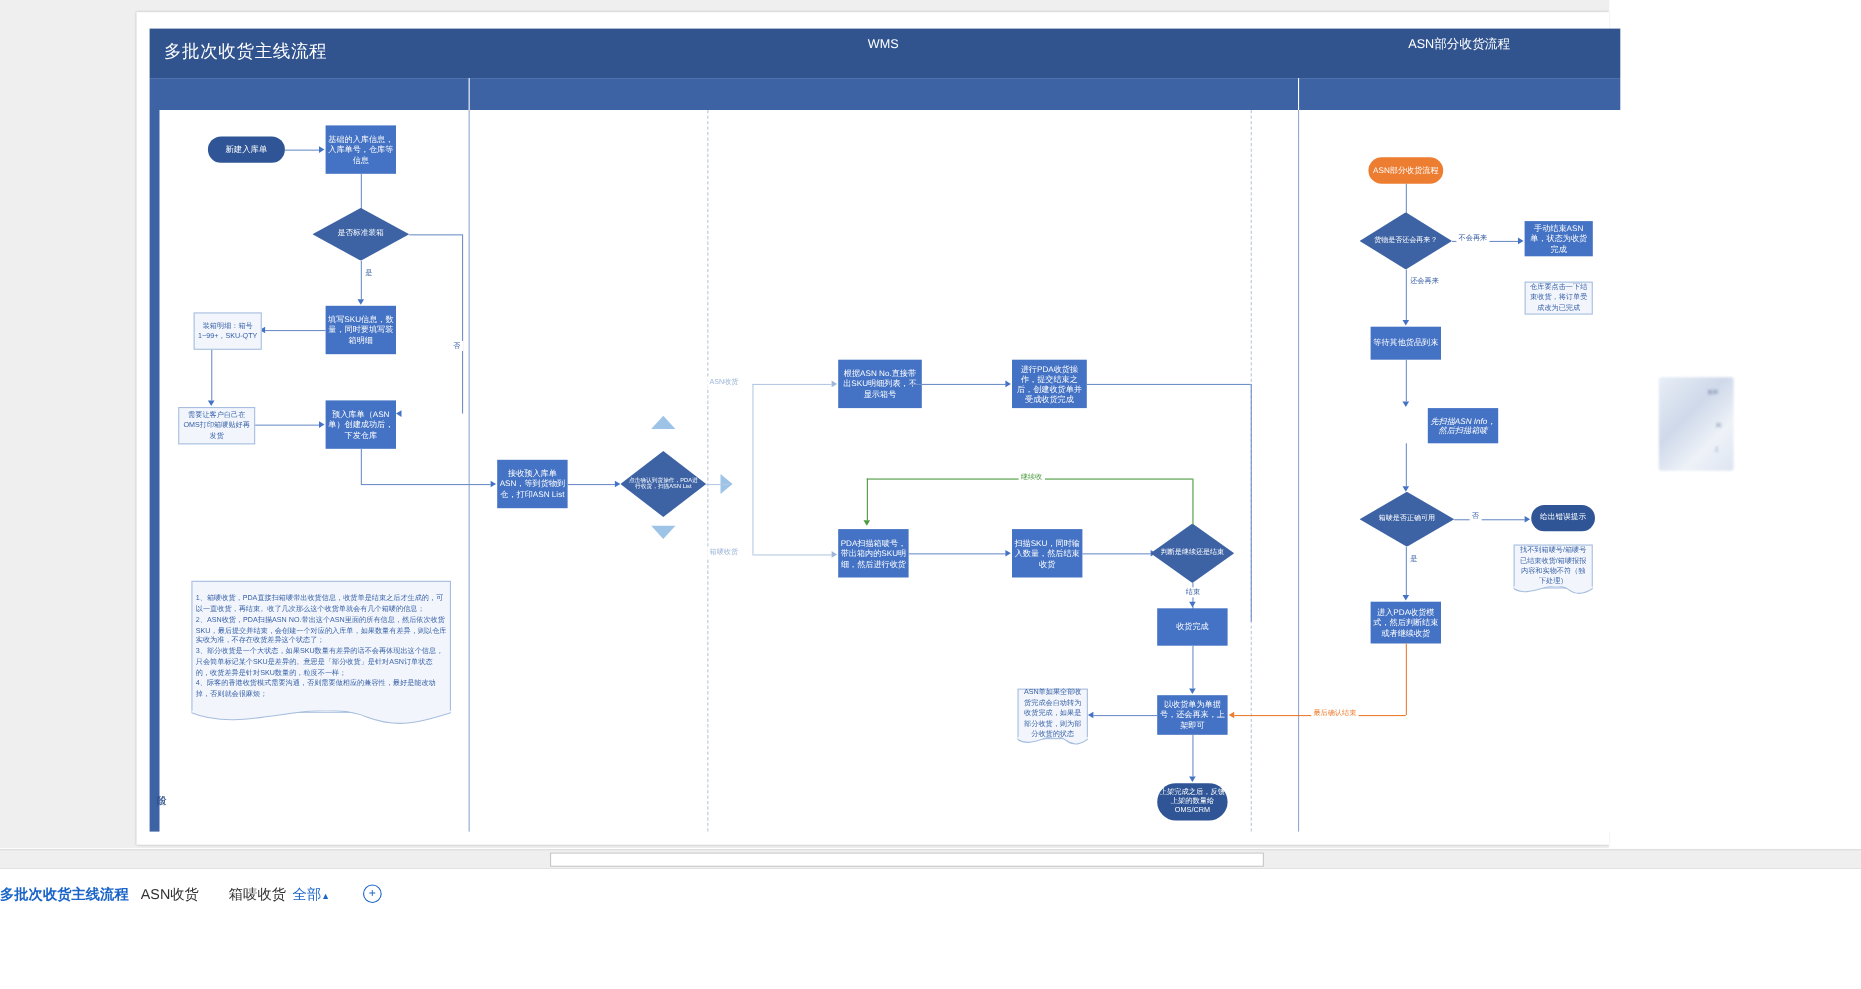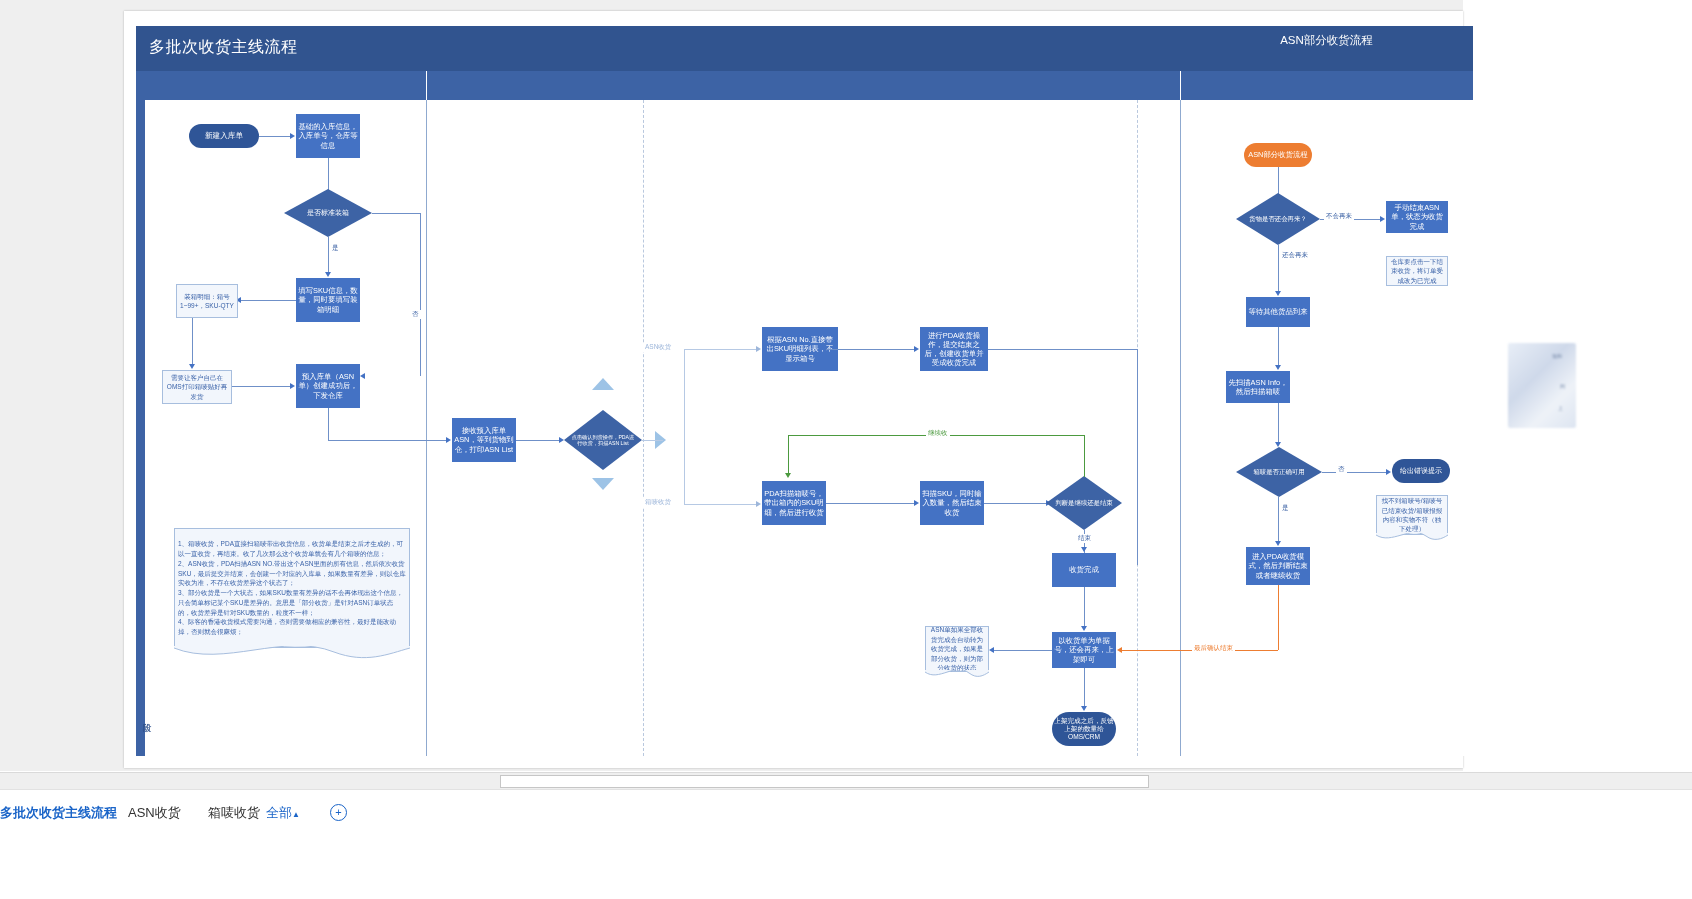--- a/index.html
+++ b/index.html
@@ -98,20 +98,21 @@
 <div id="page-white"></div>
 <div id="left-strip"></div>
 <div id="page-sheet"></div>
 
 <div id="diagram">
 
   <div id="title-bar"></div>
   <div id="title-text">多批次收货主线流程</div>
 
   <div id="lane-header"></div>
+  <div class="lane-hd" style="left:290px;width:754px;">WMS</div>
   <div class="lane-hd" style="left:1044px;width:293px;">ASN部分收货流程</div>
   <div class="lane-hd-div" style="left:290px;"></div>
   <div class="lane-hd-div" style="left:1044px;"></div>
 
   <div id="lane-body"></div>
   <div id="stage-label">阶段</div>
   <div class="lane-sep" style="left:290px;"></div>
   <div class="lane-sep dashed" style="left:507px;"></div>
   <div class="lane-sep dashed" style="left:1001px;"></div>
   <div class="lane-sep" style="left:1044px;"></div>
@@ -253,21 +254,21 @@
     <span>仓库要点击一下结束收货，将订单受成改为已完成</span>
   </div>
 
   <div class="ln v" style="left:1142px;top:219px;height:46px;"></div>
   <div class="elbl" style="left:1144px;top:225px;">还会再来</div>
   <div class="arw d" style="left:1138.5px;top:265px;"></div>
   <div class="node proc" style="left:1110px;top:271px;width:64px;height:30px;font-family:Liberation Serif, serif;">等待其他货品到来</div>
 
   <div class="ln v" style="left:1142px;top:301px;height:38px;"></div>
   <div class="arw d" style="left:1138.5px;top:339px;"></div>
-  <div class="node proc" style="left:1090px;top:345px;width:64px;height:32px;">先扫描ASN Info，然后扫描箱唛</div>
+  <div class="node proc" style="left:1162px;top:345px;width:64px;height:32px;font-style:italic;">先扫描ASN Info，然后扫描箱唛</div>
 
   <div class="ln v" style="left:1142px;top:377px;height:39px;"></div>
   <div class="arw d" style="left:1138.5px;top:416px;"></div>
   <div class="dia-wrap" style="left:1100px;top:421px;width:86px;height:50px;">
     <div class="dia-shape"></div>
     <div class="dia-txt" style="font-size:6.4px;">箱唛是否正确可用</div>
   </div>
 
   <div class="ln h" style="left:1186px;top:446px;width:64px;"></div>
   <div class="elbl" style="left:1200px;top:439px;">否</div>

